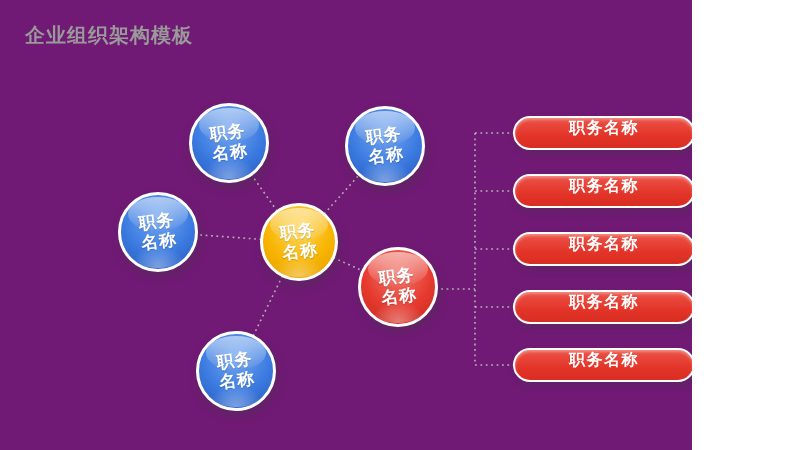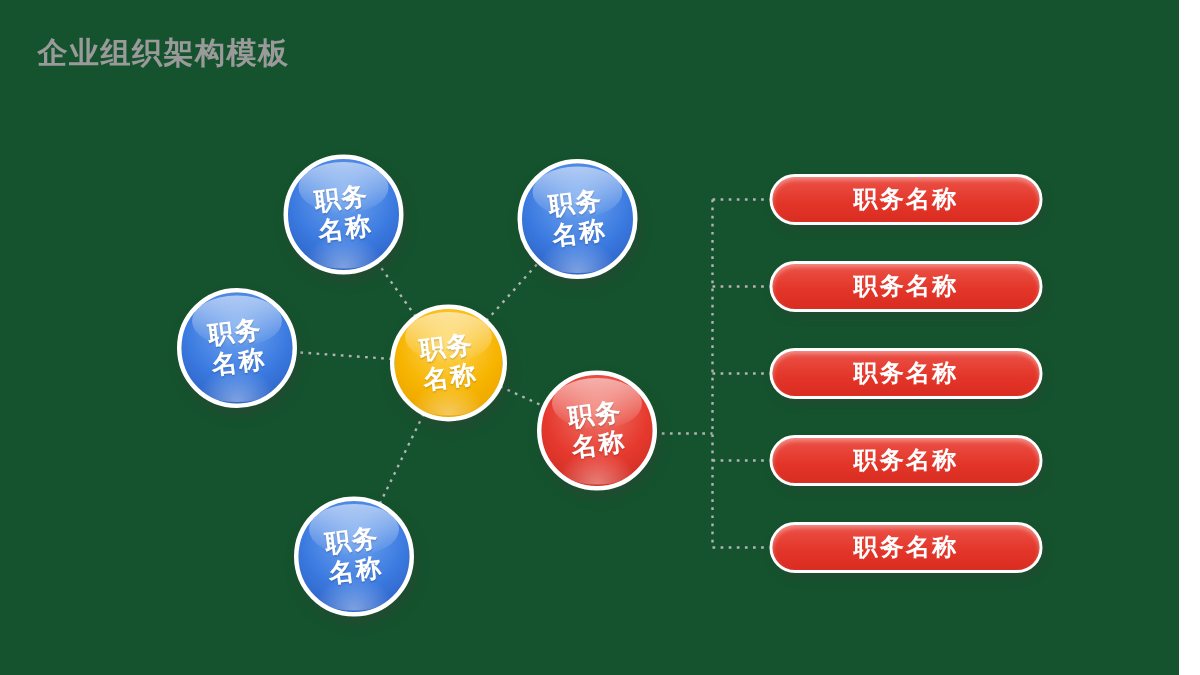--- a/index.html
+++ b/index.html
@@ -3,23 +3,23 @@
 <meta charset="utf-8">
 <style>
   html, body {
     margin: 0;
     padding: 0;
     background: #ffffff;
     font-family: "Liberation Sans", "DejaVu Sans", sans-serif;
   }
   .canvas {
     position: relative;
-    width: 786px;
+    width: 692px;
     height: 450px;
-    background: #14532d;
+    background: #701a75;
     overflow: hidden;
   }
   .page-title {
     position: absolute;
     left: 25px;
     top: 22px;
     font-size: 20px;
     font-weight: bold;
     color: #9a9a9a;
     letter-spacing: 1px;
@@ -106,21 +106,20 @@
     position: absolute;
     left: 513px;
     width: 182px;
     height: 34px;
     box-sizing: border-box;
     border: 2px solid #ffffff;
     border-radius: 17px;
     background: linear-gradient(#ec5247 0%, #e33428 60%, #d92d22 100%);
     box-shadow: 2px 4px 6px rgba(60,60,60,0.30), inset 0 2px 3px rgba(255,255,255,0.35);
     display: flex;
-    align-items: center;
     justify-content: center;
     color: #ffffff;
     font-weight: bold;
     font-size: 16px;
     letter-spacing: 1.5px;
     z-index: 2;
   }
   .pill-1 { top: 116px; }
   .pill-2 { top: 174px; }
   .pill-3 { top: 232px; }

